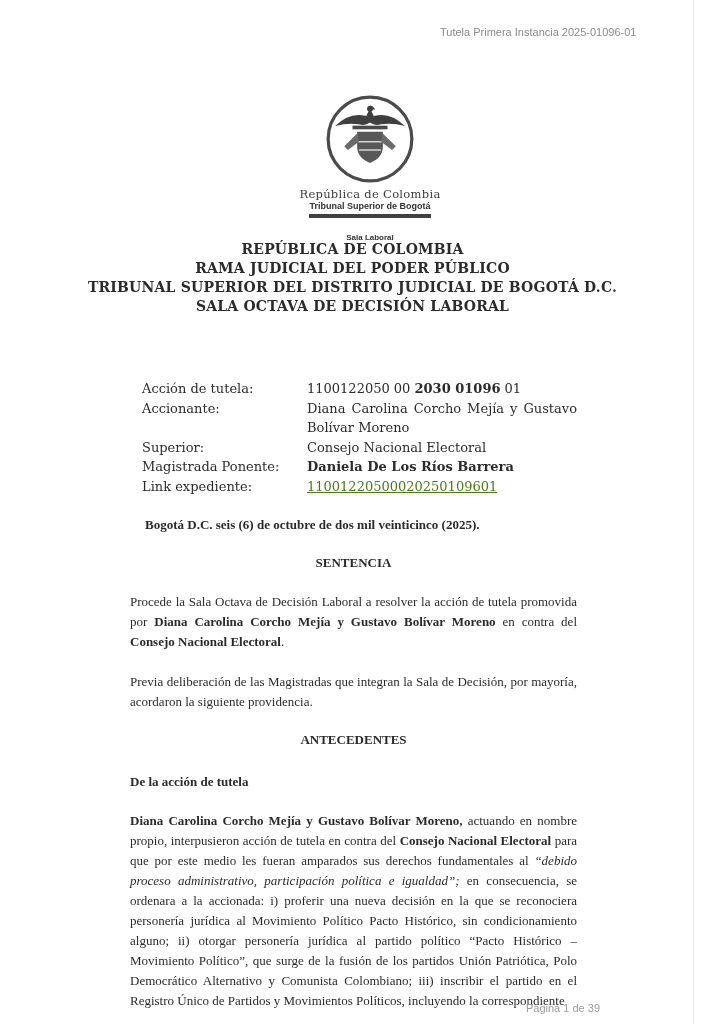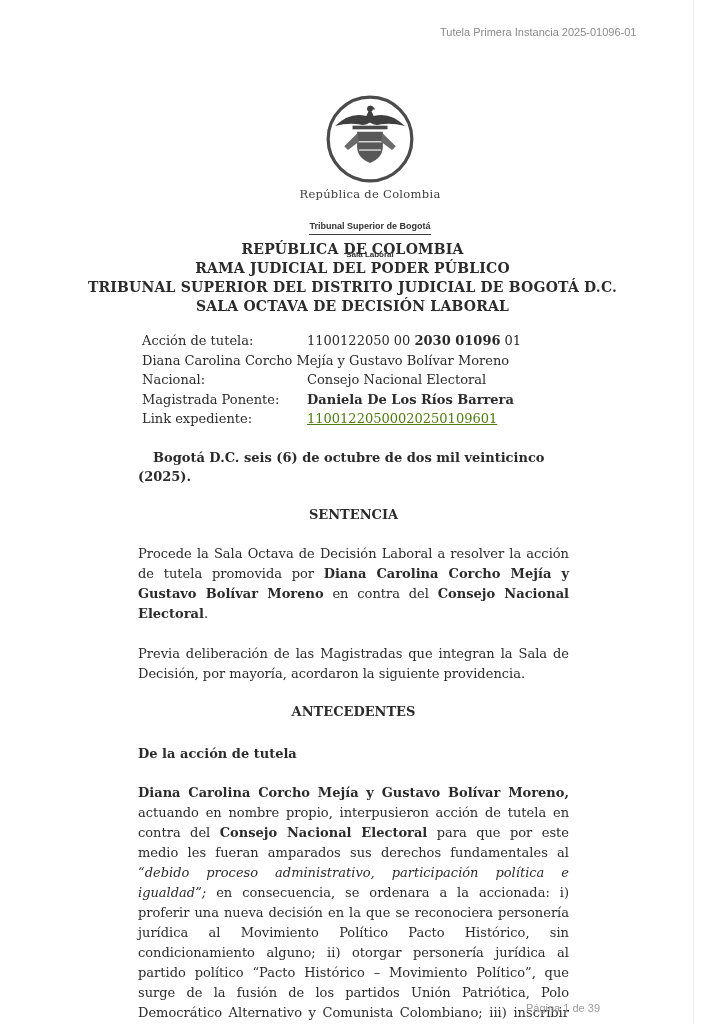--- a/index.html
+++ b/index.html
@@ -18,38 +18,38 @@
   }
   
   .letterhead{
     position:absolute;top:93px;left:0;width:740px;
     display:flex;flex-direction:column;align-items:center;
   }
   .letterhead .emblem{width:92px;height:92px;display:block;}
   .lh-republic{font-size:11.5px;color:#3d3d3d;margin-top:2px;letter-spacing:.3px;}
   .lh-court{
     font-family:"Liberation Sans",sans-serif;font-weight:700;font-size:9px;color:#333;
-    margin-top:20px;padding-bottom:3px;border-bottom:1px solid #404040;min-width:104px;text-align:center;
+    margin-top:0;padding-bottom:3px;border-bottom:4px solid #404040;min-width:104px;text-align:center;
   }
   .lh-chamber{font-family:"Liberation Sans",sans-serif;font-weight:700;font-size:8px;color:#333;margin-top:15px;}
   
   .title-block{
     position:absolute;top:240px;left:0;width:705px;text-align:center;
     font-weight:700;font-size:14px;line-height:19px;letter-spacing:.2px;
   }
   
   .content{position:absolute;top:331px;left:130px;width:447px;font-size:13px;line-height:19.5px;}
-  .case-info{margin-left:12px;}
+  .case-info{margin-left:12px;margin-top:48px;}
   .ci-row{display:flex;}
   .ci-label{width:165px;flex:0 0 165px;}
   .ci-value{flex:1;text-align:justify;}
   .run-bold{font-weight:700;}
   .run-italic{font-style:italic;}
   .run-link{color:#4d7c0f;text-decoration:underline;cursor:pointer;}
-  p{margin:8px;text-align:justify;}
+  p{margin:0;text-align:justify;font-family:Liberation Serif, serif;}
   .date-line{margin-top:19px;font-weight:700;text-indent:15px;text-align:left;}
   .center-heading{margin-top:18px;font-weight:700;text-align:center;}
   .para{margin-top:20px;line-height:20px;}
   .sub-heading{margin-top:22px;font-weight:700;text-align:left;}
 </style>
 </head>
 <body>
 
 <div class="page-edge"></div>
 
@@ -81,24 +81,25 @@
 </div>
 
 <div class="content">
 
   <div class="case-info">
     <div class="ci-row">
       <div class="ci-label">Acción de tutela:</div>
       <div class="ci-value"><span class="run-normal">1100122050 00 </span><span class="run-bold">2030 01096</span><span class="run-normal"> 01</span></div>
     </div>
     <div class="ci-row">
+      <div class="ci-label">Accionante:</div>
       <div class="ci-value"><span class="run-normal">Diana Carolina Corcho Mejía y Gustavo Bolívar Moreno</span></div>
     </div>
     <div class="ci-row">
-      <div class="ci-label">Nacional:</div>
+      <div class="ci-label">Superior:</div>
       <div class="ci-value"><span class="run-normal">Consejo Nacional Electoral</span></div>
     </div>
     <div class="ci-row">
       <div class="ci-label">Magistrada Ponente:</div>
       <div class="ci-value"><span class="run-bold">Daniela De Los Ríos Barrera</span></div>
     </div>
     <div class="ci-row">
       <div class="ci-label">Link expediente:</div>
       <div class="ci-value"><span class="run-link">11001220500020250109601</span></div>
     </div>

